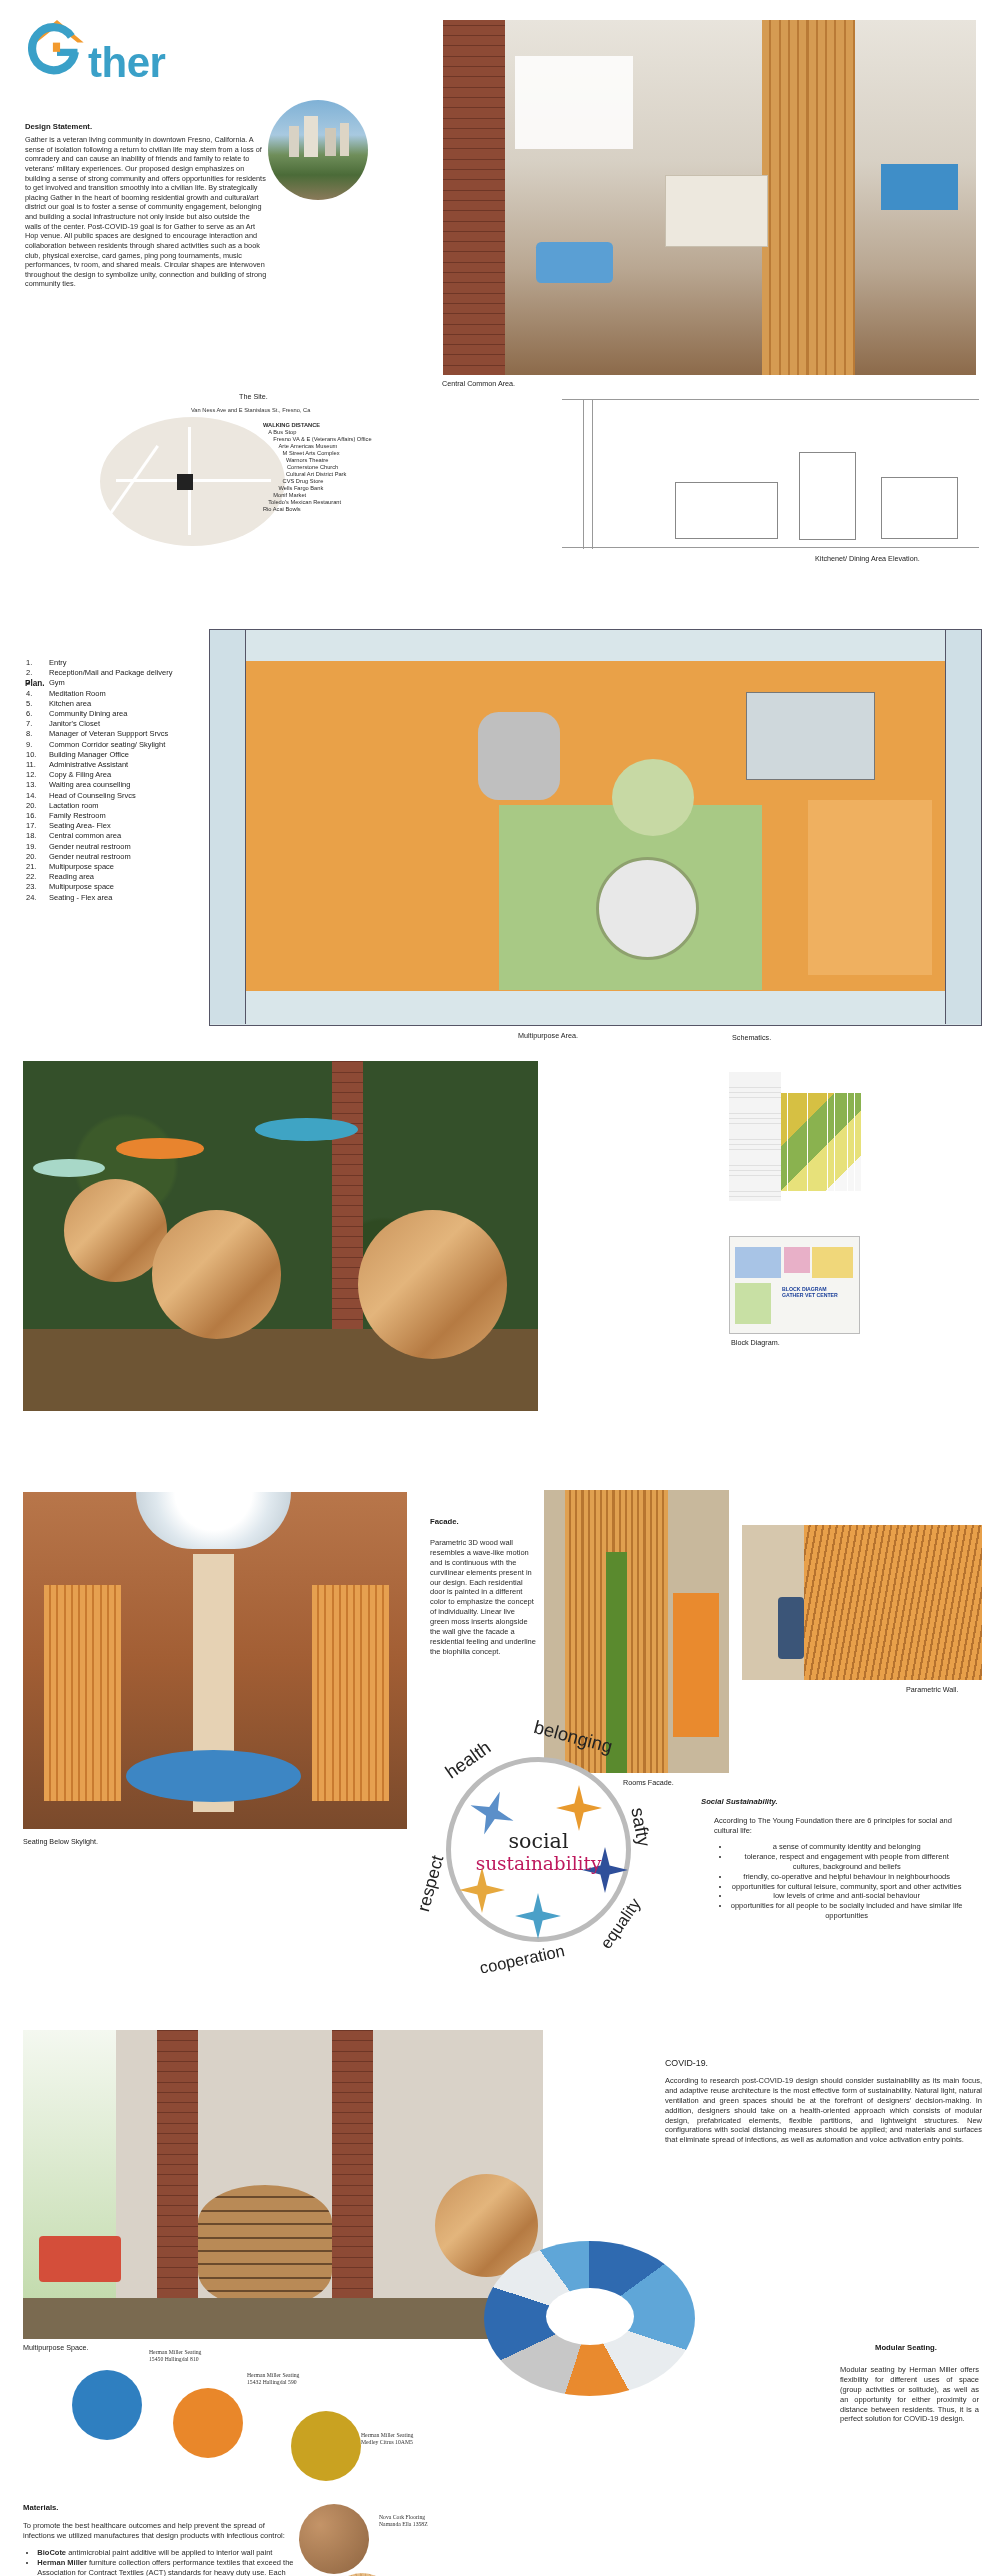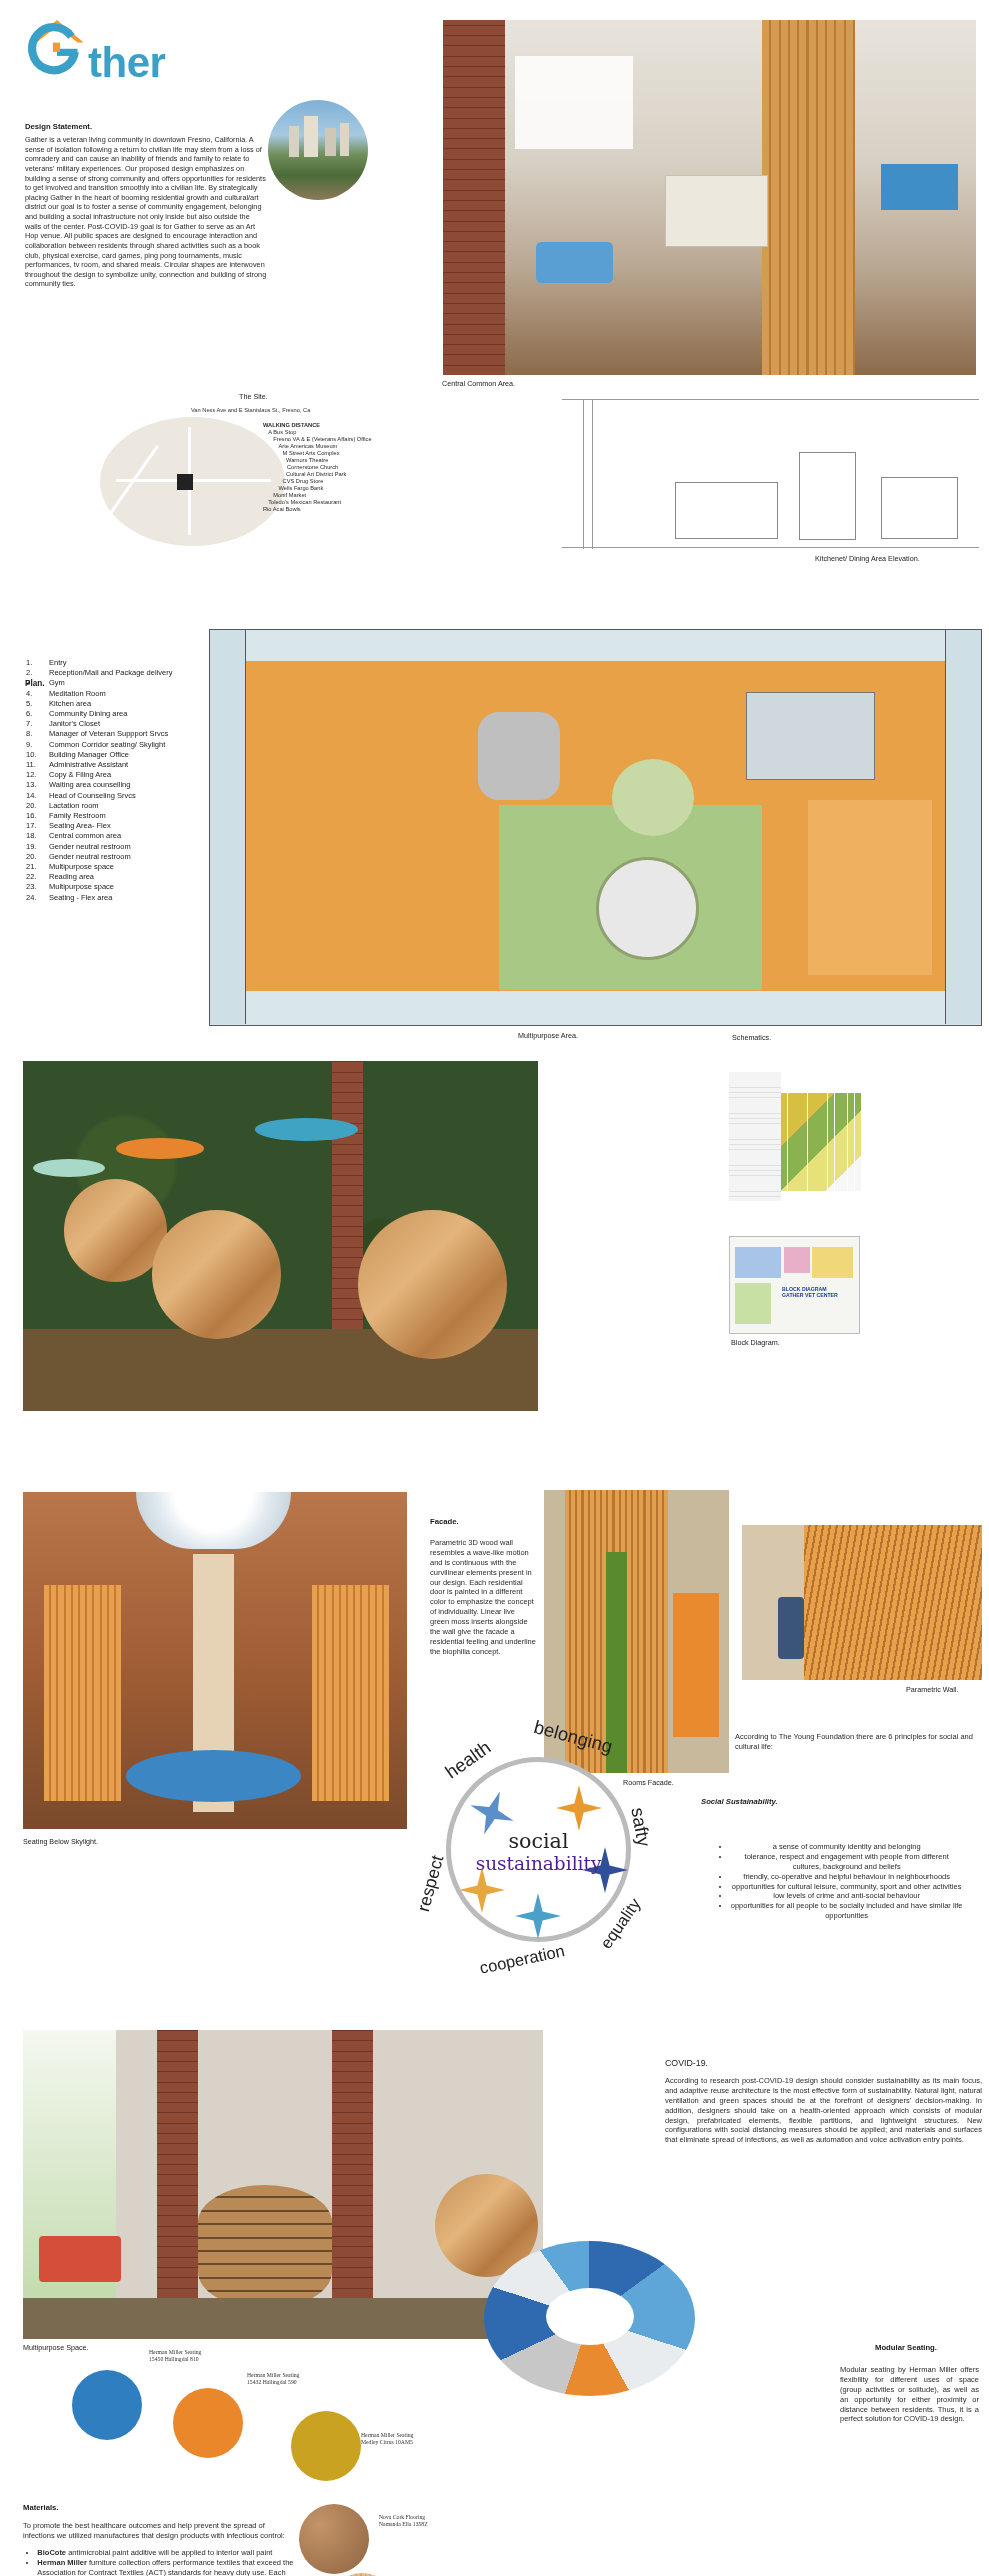--- a/index.html
+++ b/index.html
@@ -193,31 +193,31 @@
 <div class="abs caption" style="left:906px;top:1685px;">Parametric Wall.</div>
 
 <div class="abs" style="left:407px;top:1718px;width:263px;height:263px;">
   <div style="position:absolute;left:39px;top:39px;width:185px;height:185px;border-radius:50%;border:5.2px solid #bbb;background:#fff;"></div>
   <div style="position:absolute;left:62px;top:72px;width:46px;height:46px;background:#5b8fc9;transform:rotate(20deg);clip-path:polygon(50% 0,60% 40%,100% 50%,60% 60%,50% 100%,40% 60%,0 50%,40% 40%);"></div>
   <div style="position:absolute;left:149px;top:67px;width:46px;height:46px;background:#e89a2e;clip-path:polygon(50% 0,60% 40%,100% 50%,60% 60%,50% 100%,40% 60%,0 50%,40% 40%);"></div>
   <div style="position:absolute;left:175px;top:129px;width:46px;height:46px;background:#2f4f9a;clip-path:polygon(50% 0,60% 40%,100% 50%,60% 60%,50% 100%,40% 60%,0 50%,40% 40%);"></div>
   <div style="position:absolute;left:108px;top:175px;width:46px;height:46px;background:#4aa0c8;clip-path:polygon(50% 0,60% 40%,100% 50%,60% 60%,50% 100%,40% 60%,0 50%,40% 40%);"></div>
   <div style="position:absolute;left:52px;top:149px;width:46px;height:46px;background:#e6a83e;clip-path:polygon(50% 0,60% 40%,100% 50%,60% 60%,50% 100%,40% 60%,0 50%,40% 40%);"></div>
   <div style="position:absolute;left:0;top:111px;width:263px;text-align:center;font-family:'DejaVu Serif',serif;font-size:20.6px;color:#222;">social</div>
-  <div style="position:absolute;left:0;top:135px;width:263px;text-align:center;font-family:'DejaVu Serif',serif;font-size:18.5px;color:#4c1d95;">sustainability</div>
+  <div style="position:absolute;left:0;top:135px;width:263px;text-align:center;font-family:'DejaVu Serif',serif;font-size:18.5px;color:#be185d;">sustainability</div>
   <div style="position:absolute;left:36px;top:31px;font-size:18.5px;color:#222;transform:rotate(-35deg);">health</div>
   <div style="position:absolute;left:126px;top:7.7px;font-size:18.5px;color:#222;transform:rotate(15deg);">belonging</div>
   <div style="position:absolute;left:214px;top:98px;font-size:18.5px;color:#222;transform:rotate(80deg);">safty</div>
   <div style="position:absolute;left:185px;top:196px;font-size:16.5px;color:#222;transform:rotate(-55deg);">equality</div>
   <div style="position:absolute;left:72px;top:232px;font-size:16.5px;color:#222;transform:rotate(-12deg);">cooperation</div>
   <div style="position:absolute;left:-5.2px;top:155px;font-size:17.5px;color:#222;transform:rotate(-75deg);">respect</div>
 </div>
 
 <div class="abs h" style="left:701px;top:1797px;font-style:italic;">Social Sustainability.</div>
-<div class="abs body-text" style="left:714px;top:1732px;width:252px;margin-left:21px;">According to The Young Foundation there are 6 principles for social and cultural life:</div>
+<div class="abs body-text" style="left:714px;top:1816px;width:252px;">According to The Young Foundation there are 6 principles for social and cultural life:</div>
 <ul class="abs body-text bullet-list" style="left:721px;top:1842px;width:242px;text-align:center;">
   <li>a sense of community identity and belonging</li>
   <li>tolerance, respect and engagement with people from different cultures, background and beliefs</li>
   <li>friendly, co-operative and helpful behaviour in neighbourhoods</li>
   <li>opportunities for cultural leisure, community, sport and other activities</li>
   <li>low levels of crime and anti-social behaviour</li>
   <li>opportunities for all people to be socially included and have similar life opportunities</li>
 </ul>
 
 <div class="abs render" style="left:23px;top:2030px;width:520px;height:309px;background:#d9d2c8;">

